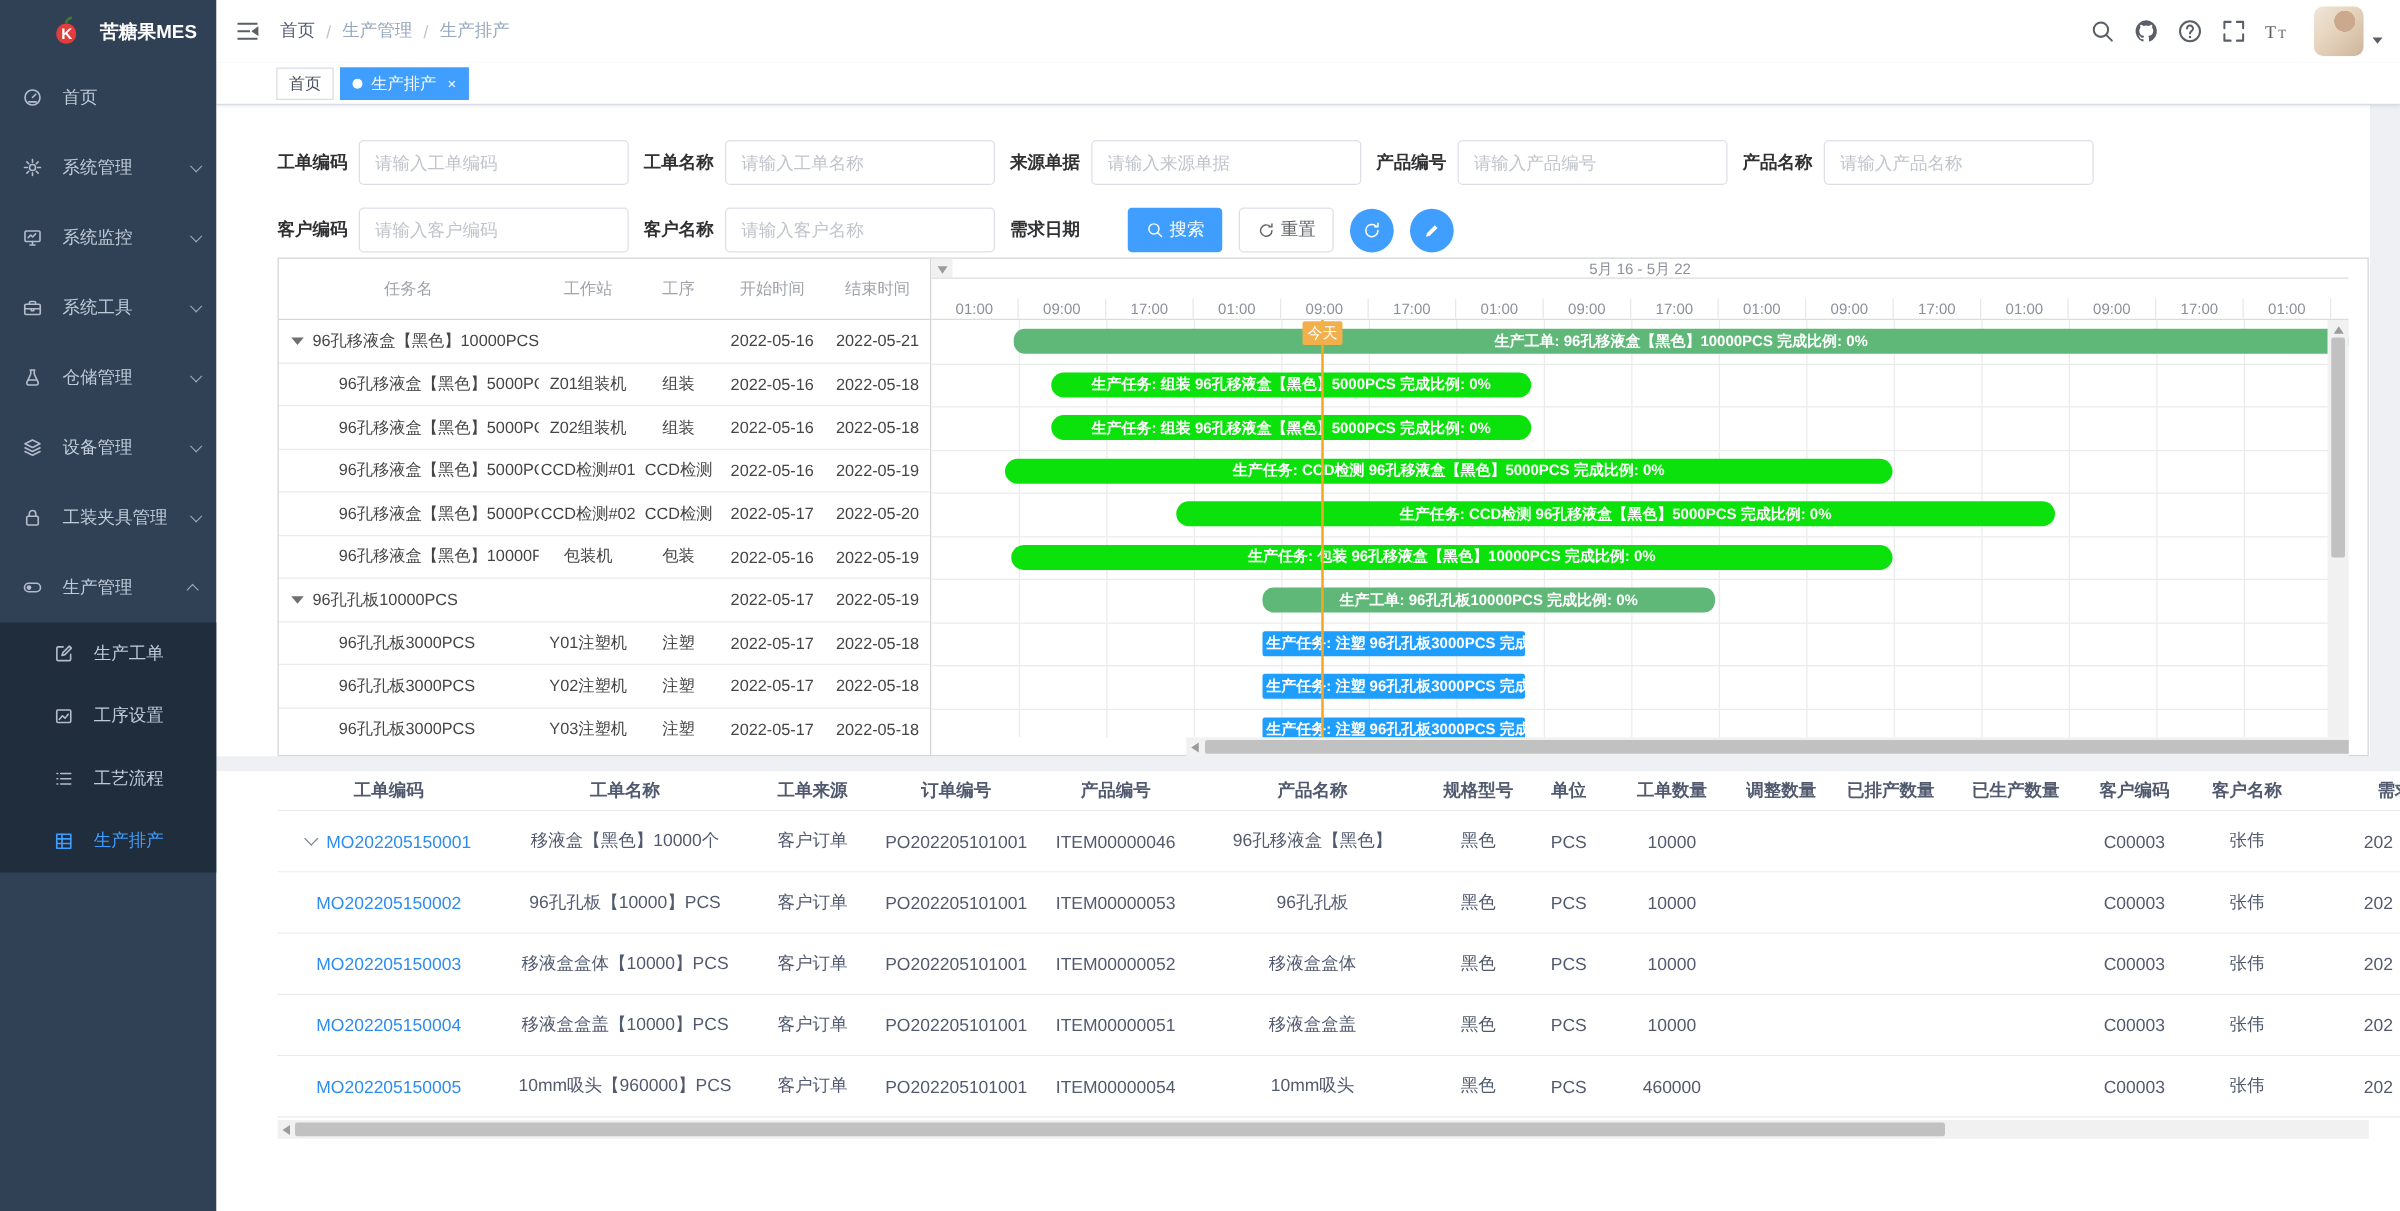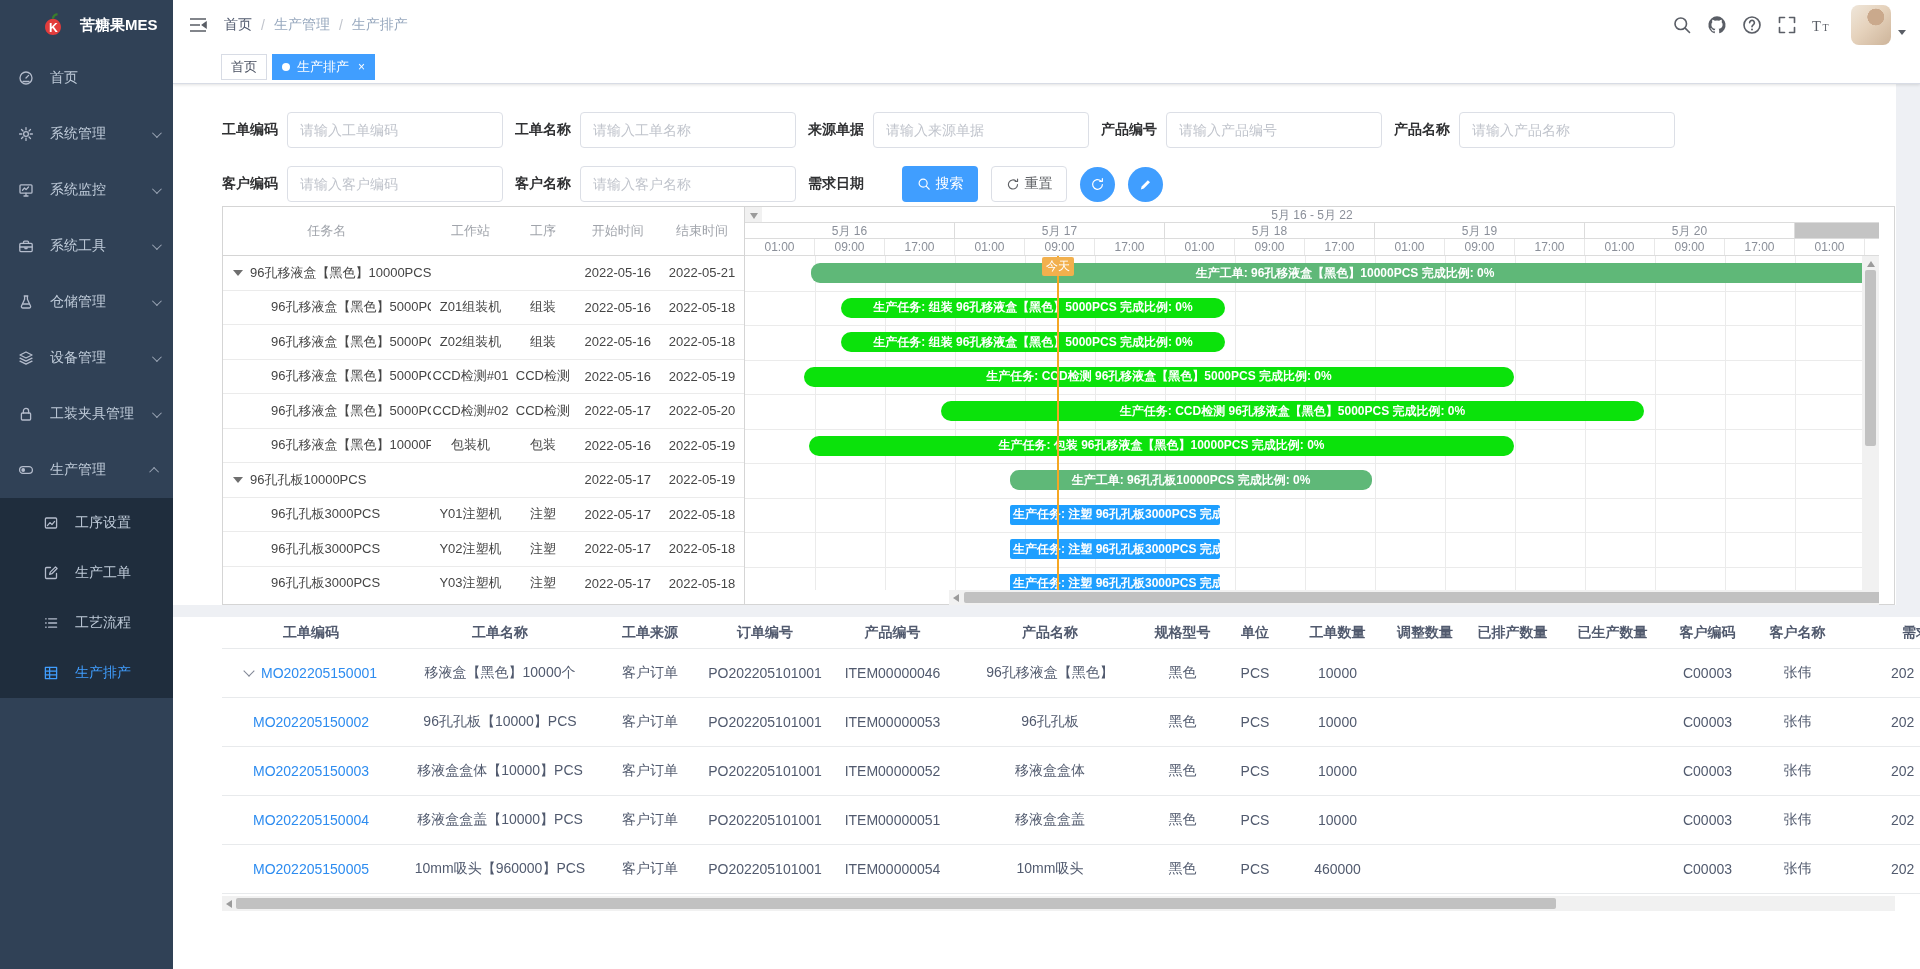--- a/index.html
+++ b/index.html
@@ -213,34 +213,34 @@
               <circle cx="5.2" cy="8" r="1.9" fill="currentColor" stroke="none"></circle>
             </svg>
           </span>
           <span class="mi-label">生产管理</span>
           <span class="chev up"></span>
         </div>
         <div class="submenu">
           <div class="menu-item">
             <span class="icon ">
               <svg width="16" height="16" viewBox="0 0 16 16" fill="none" stroke="currentColor" stroke-width="1.3" stroke-linecap="round" stroke-linejoin="round">
+                <path d="M13.5 8.5v4a1 1 0 01-1 1h-9a1 1 0 01-1-1v-9a1 1 0 011-1h4"></path>
+                <path d="M6.6 9.4l.7-2.3 5.2-5.2 1.6 1.6-5.2 5.2z"></path>
+              </svg>
+            </span>
+            <span class="mi-label">生产工单</span>
+          </div>
+          <div class="menu-item">
+            <span class="icon ">
+              <svg width="16" height="16" viewBox="0 0 16 16" fill="none" stroke="currentColor" stroke-width="1.3" stroke-linecap="round" stroke-linejoin="round">
                 <rect x="2.4" y="3" width="11.2" height="10" rx="1"></rect>
                 <path d="M4.4 10.6l2.6-3 2 2 2.6-3.2"></path>
               </svg>
             </span>
             <span class="mi-label">工序设置</span>
-          </div>
-          <div class="menu-item">
-            <span class="icon ">
-              <svg width="16" height="16" viewBox="0 0 16 16" fill="none" stroke="currentColor" stroke-width="1.3" stroke-linecap="round" stroke-linejoin="round">
-                <path d="M13.5 8.5v4a1 1 0 01-1 1h-9a1 1 0 01-1-1v-9a1 1 0 011-1h4"></path>
-                <path d="M6.6 9.4l.7-2.3 5.2-5.2 1.6 1.6-5.2 5.2z"></path>
-              </svg>
-            </span>
-            <span class="mi-label">生产工单</span>
           </div>
           <div class="menu-item">
             <span class="icon ">
               <svg width="16" height="16" viewBox="0 0 16 16" fill="none" stroke="currentColor" stroke-width="1.3" stroke-linecap="round" stroke-linejoin="round">
                 <path d="M5.6 3.8h8M5.6 8h8M5.6 12.2h8M2.6 3.8h.6M2.6 8h.6M2.6 12.2h.6"></path>
               </svg>
             </span>
             <span class="mi-label">工艺流程</span>
           </div>
           <div class="menu-item active">
@@ -482,28 +482,20 @@
             </div>
       <div class="c" style="width:80px;text-align:center">Y03注塑机</div>
       <div class="c" style="width:65px;text-align:center">注塑</div>
       <div class="c" style="width:85px;text-align:center">2022-05-17</div>
       <div class="c" style="width:84px;text-align:center">2022-05-18</div>
     </div>
         </div>
     </div>
     <div class="g-chart">
       <div class="g-head g-month">5月 16 - 5月 22</div>
-      <div class="g-head g-days" id="g-days">
-          <div class="g-day">5月 16</div>
-          <div class="g-day">5月 17</div>
-          <div class="g-day">5月 18</div>
-          <div class="g-day">5月 19</div>
-          <div class="g-day">5月 20</div>
-          <div class="g-day weekend">5月 21</div>
-        </div>
       <div class="g-head g-hours" id="g-hours">
           <div class="g-hour">01:00</div>
           <div class="g-hour">09:00</div>
           <div class="g-hour">17:00</div>
           <div class="g-hour">01:00</div>
           <div class="g-hour">09:00</div>
           <div class="g-hour">17:00</div>
           <div class="g-hour">01:00</div>
           <div class="g-hour">09:00</div>
           <div class="g-hour">17:00</div>

